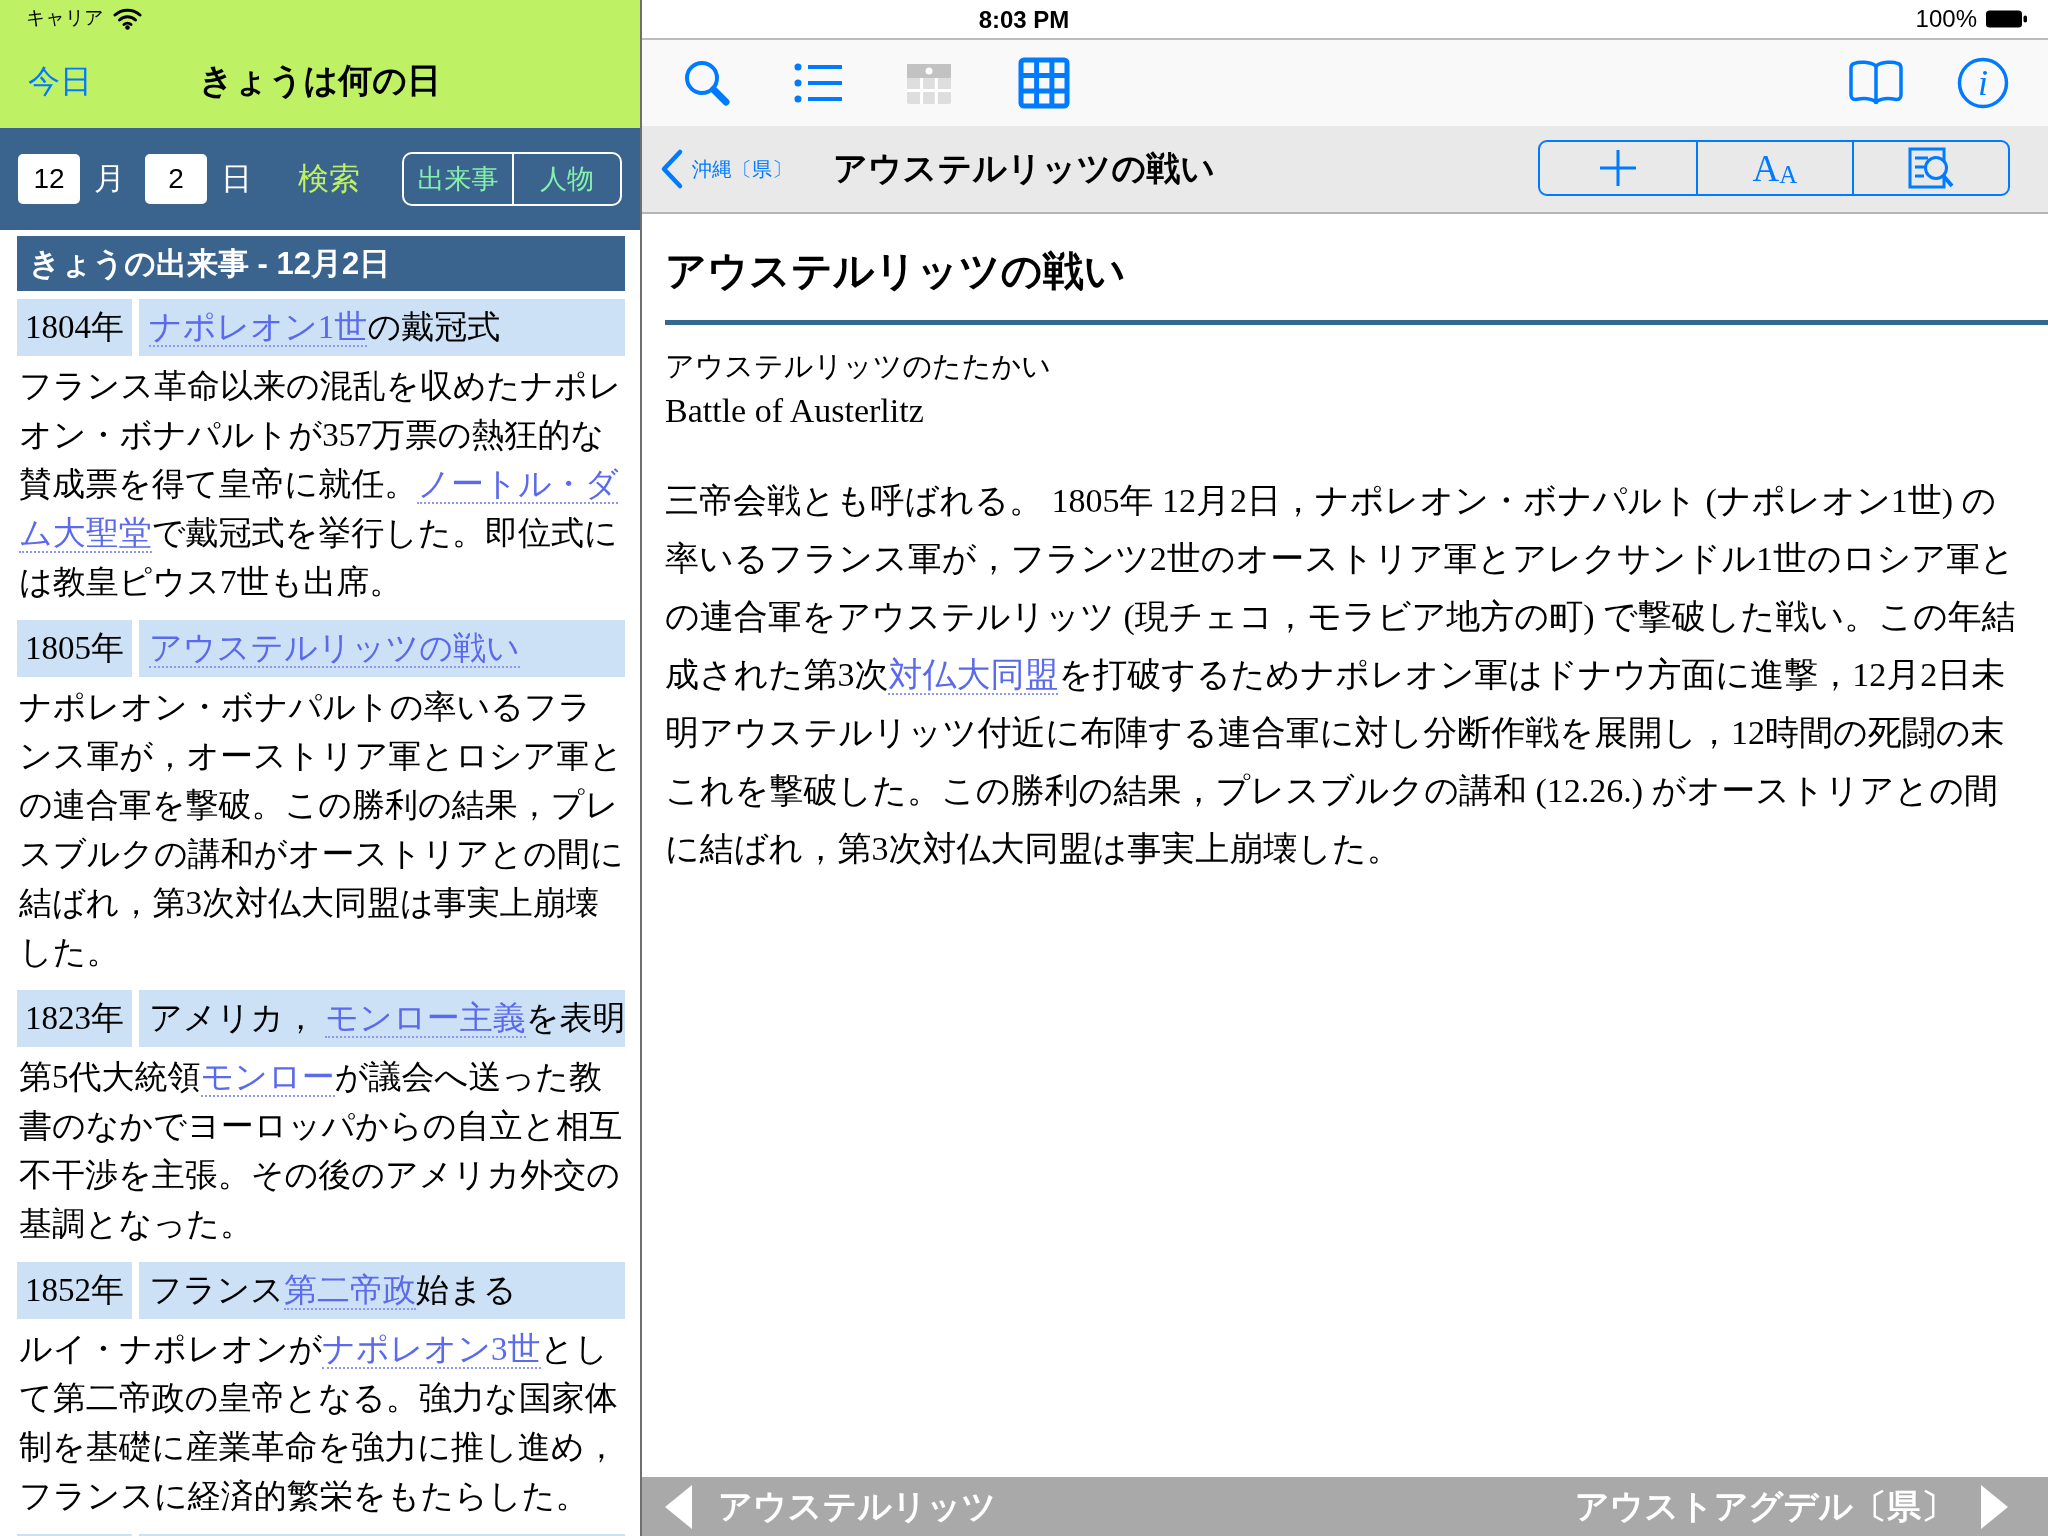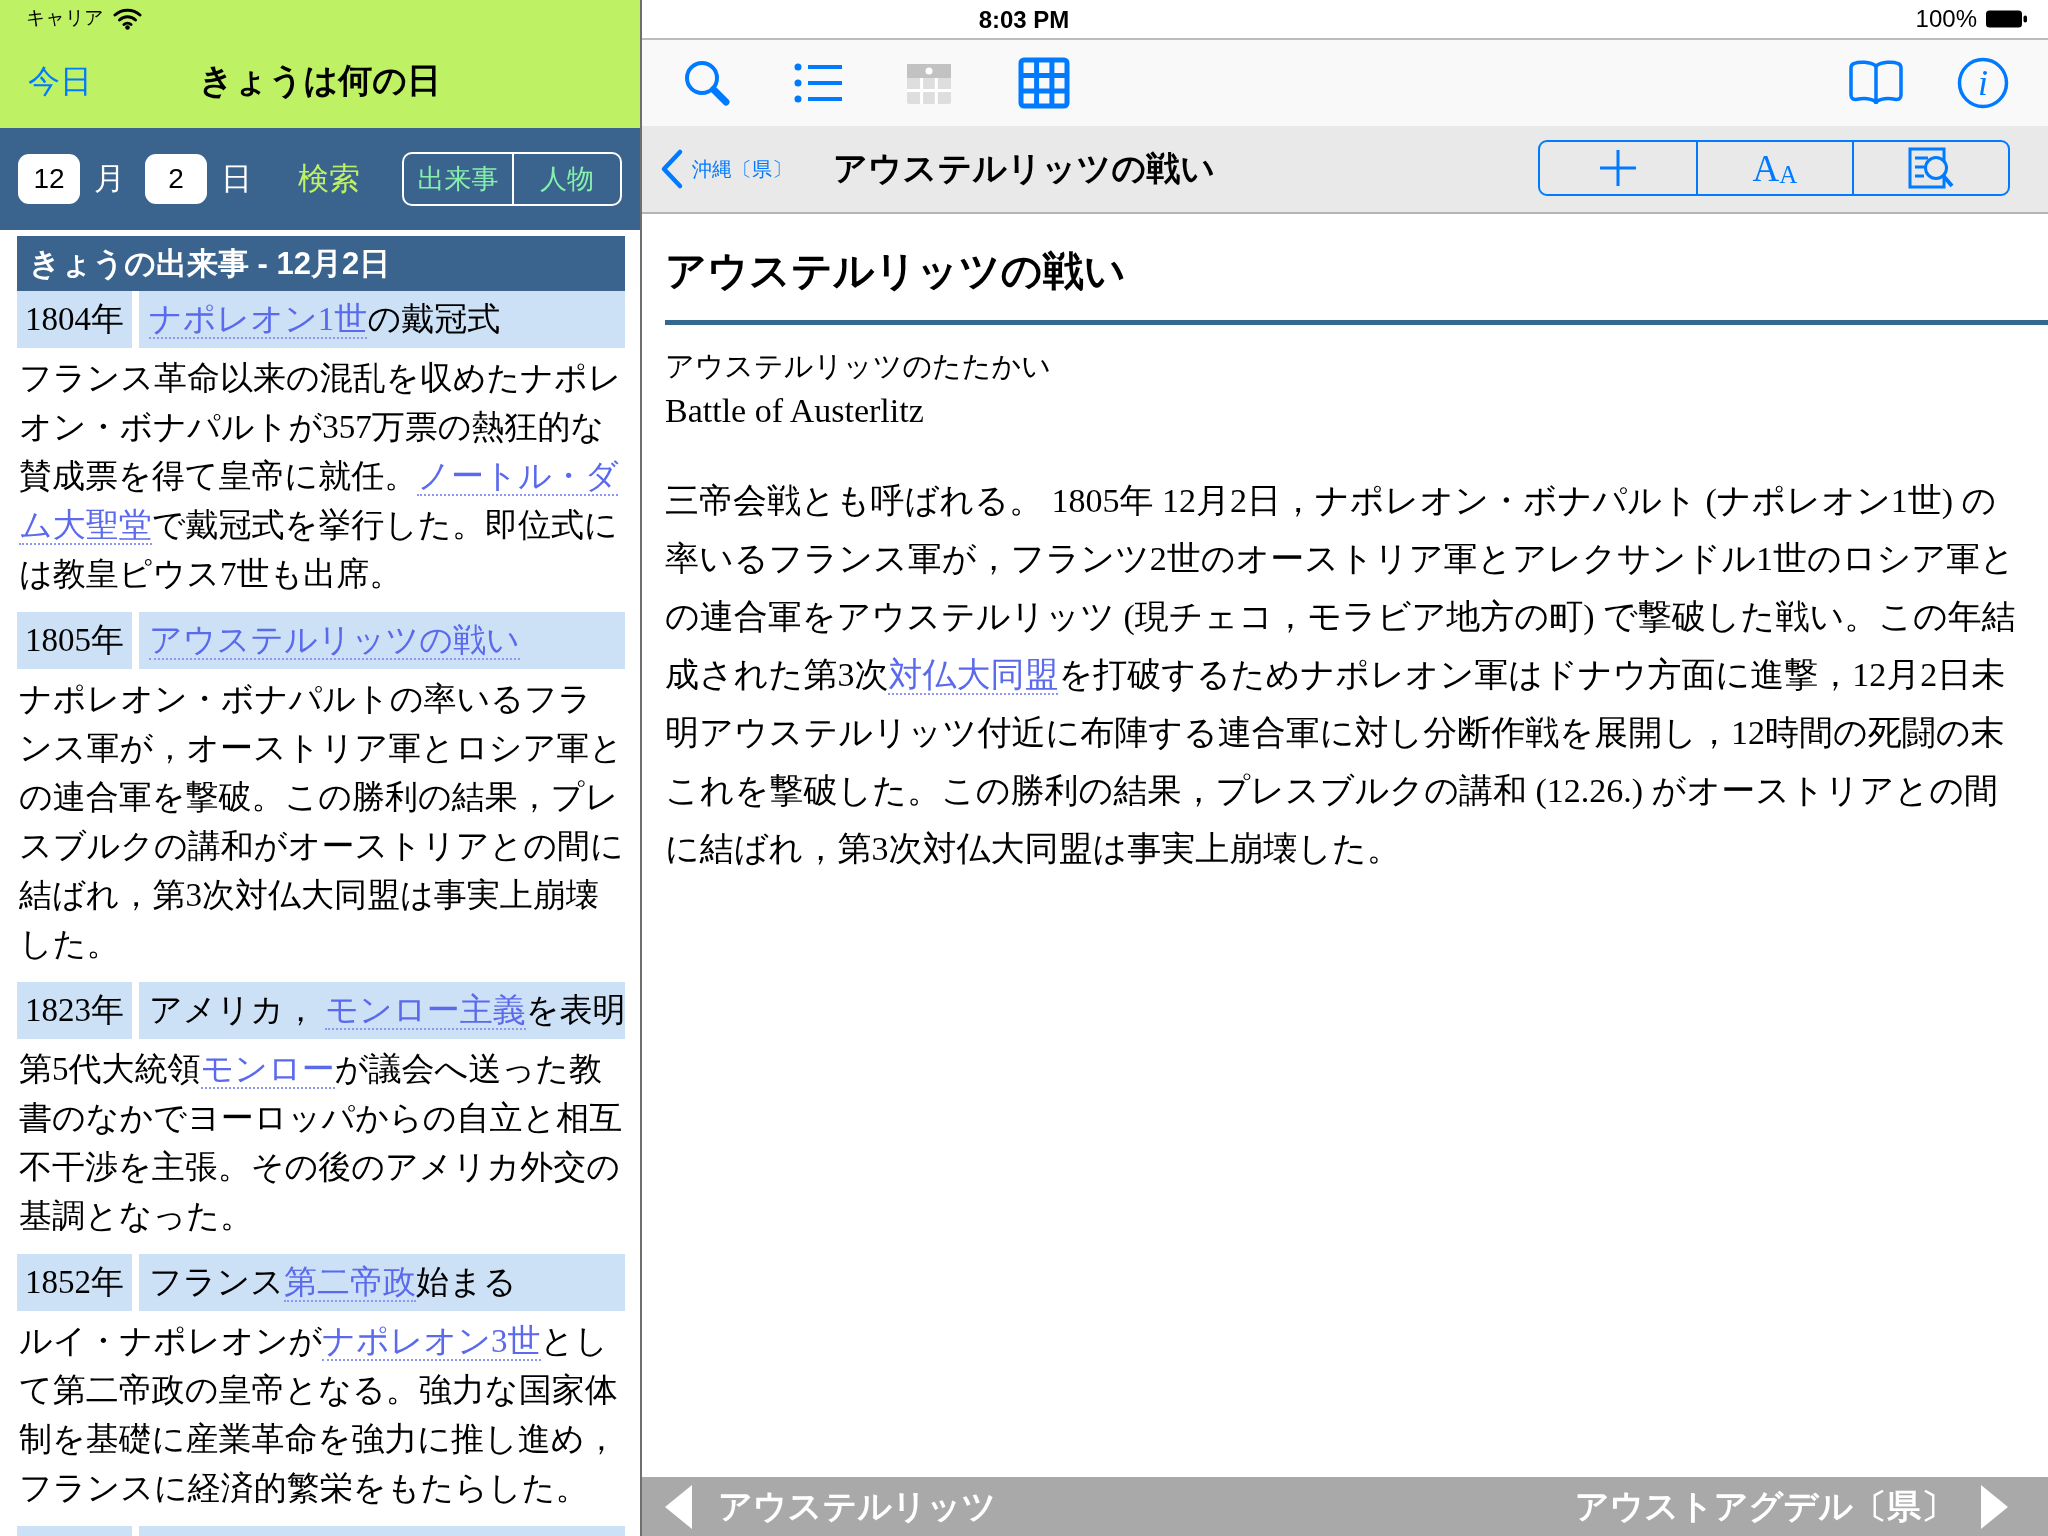--- a/index.html
+++ b/index.html
@@ -11,29 +11,29 @@
   .carrier{position:absolute;left:26px;top:5px;display:flex;align-items:center;gap:9px;font-size:19px;}
   .status-time{position:absolute;left:50%;top:6px;transform:translateX(-50%);font-size:24px;font-weight:bold;}
   .batt{position:absolute;right:20px;top:5px;display:flex;align-items:center;gap:9px;font-size:24px;}
 
   
   .left-panel{position:absolute;left:0;top:0;width:640px;height:1536px;background:#fff;}
   .lp-header{height:128px;background:#bef264;position:relative;}
   .today-btn{position:absolute;left:28px;bottom:24px;font-size:32px;color:#007aff;background:none;border:none;padding:0;font-family:inherit;cursor:pointer;}
   .lp-title{position:absolute;left:0;right:0;bottom:24px;text-align:center;font-size:34px;font-weight:bold;}
   .date-bar{height:102px;background:#3a648e;display:flex;align-items:center;padding:0 18px;box-sizing:border-box;}
-  .dinput{width:62px;height:50px;border-radius:11px;border:none;background:#fff;font-size:28px;text-align:center;font-family:inherit;color:#000;padding:0;}
+  .dinput{width:62px;height:50px;border-radius:5px;border:none;background:#fff;font-size:28px;text-align:center;font-family:inherit;color:#000;padding:0;}
   .dlabel{color:#fff;font-size:31px;margin:0 20px 0 14px;}
   .search-btn{background:none;border:none;color:#bef264;font-size:31px;margin-left:26px;font-family:inherit;padding:0;cursor:pointer;}
   .seg{margin-left:auto;display:flex;border:2px solid #fff;border-radius:10px;overflow:hidden;height:54px;box-sizing:border-box;}
   .seg button{background:transparent;color:#86efac;border:none;font-size:27px;font-family:inherit;width:108px;cursor:pointer;padding:0;}
   .seg button + button{border-left:2px solid #fff;}
   .lp-content{padding:6px 15px 0 17px;overflow:hidden;}
   .sec-bar{background:#3a648e;color:#fff;font-weight:bold;font-size:31px;height:55px;line-height:55px;padding:0 12px;}
-  .event-row{display:flex;gap:7px;}
+  .event-row{display:flex;gap:7px;margin-top:8px;}
   .ev-year{background:#cde1f6;font-family:"Liberation Serif",serif;font-size:33px;line-height:57px;height:57px;padding:0 8px;white-space:nowrap;}
   .ev-title{background:#cde1f6;flex:1;font-family:"Liberation Serif",serif;font-size:33px;line-height:57px;height:57px;padding:0 10px;white-space:nowrap;overflow:hidden;}
   .desc{font-family:"Liberation Serif",serif;font-size:33px;line-height:49px;margin:6px 0 13px 2px;}
   .lnk{color:#5b6aec;border-bottom:2px dotted #8d97f2;}
 
   
   .v-divider{position:absolute;left:640px;top:0;width:2px;height:1536px;background:#6f6f73;z-index:15;}
 
   
   .right-panel{position:absolute;left:642px;top:0;width:1406px;height:1536px;background:#fff;}

